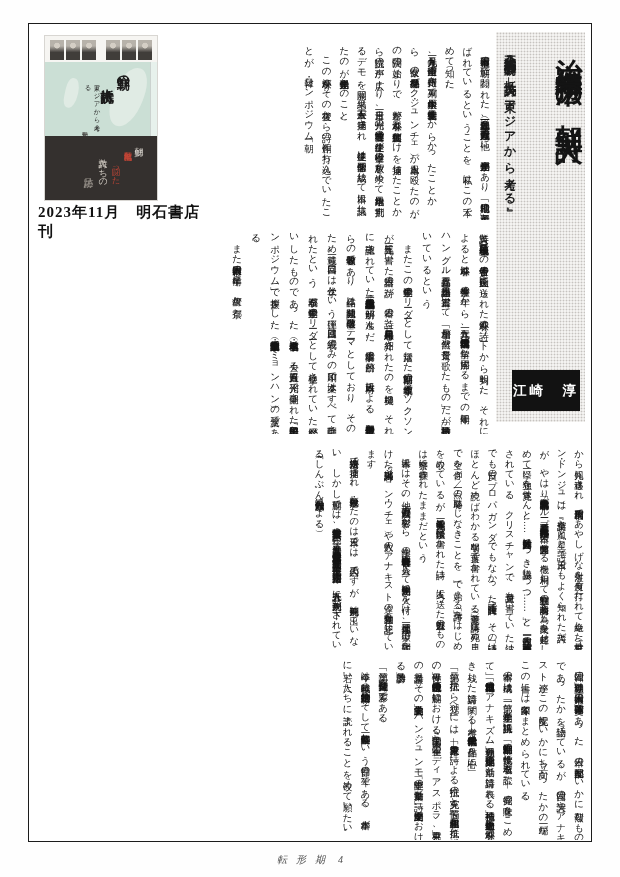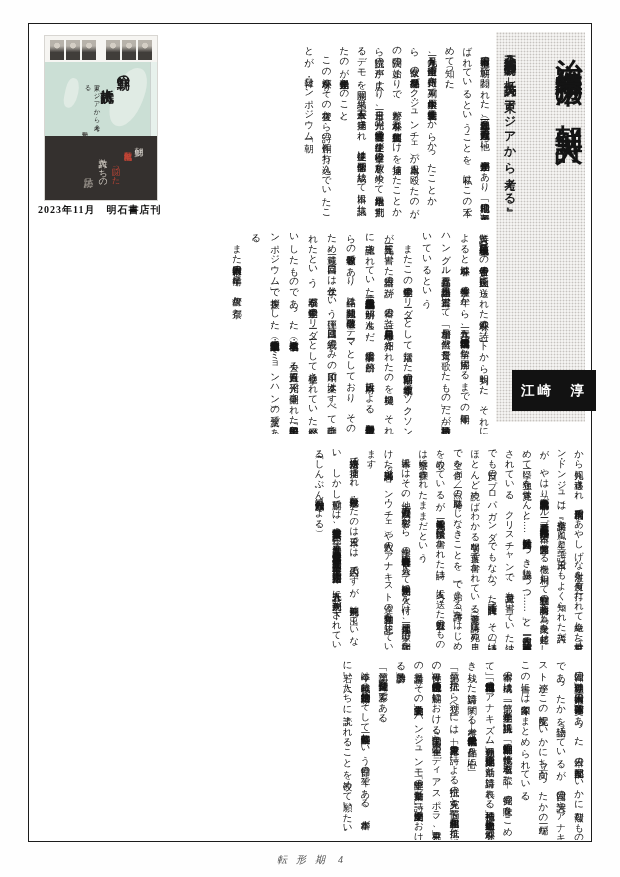--- a/index.html
+++ b/index.html
@@ -12,21 +12,21 @@
   .title-block{position:absolute;left:467px;top:8px;width:89px;height:390px;
       background-color:#f4f3f1;
       background-image:radial-gradient(circle,#c6c3bf 0.9px,transparent 1.05px);
       background-size:3px 3px;}
   .main-title{position:absolute;right:3px;top:5px;height:380px;
       writing-mode:vertical-rl;font-size:27px;font-weight:700;letter-spacing:5px;
       color:#141414;line-height:1;}
   .sub-title{position:absolute;left:7px;top:12px;height:345px;
       writing-mode:vertical-rl;font-size:12px;font-weight:600;letter-spacing:1.5px;
       color:#1a1a1a;line-height:1.1;}
-  .reviewer-box{position:absolute;left:16px;bottom:11px;width:84px;height:41px;
+  .reviewer-box{position:absolute;left:16px;bottom:11px;width:68px;height:41px;
       background:#121212;color:#fff;display:flex;align-items:center;justify-content:center;
       font-size:13.5px;letter-spacing:3px;font-weight:600;}
 
   
   .book-cover{position:absolute;left:16px;top:12px;width:112px;height:164px;
       box-shadow:0 0 0 1px #d8d6d2;background:#fbfaf8;}
   .photo-strip{height:26px;background:#f6f5f2;display:flex;align-items:center;
       padding:3px 5px 2px 5px;box-sizing:border-box;gap:2px;}
   .photo{width:14px;height:20px;flex:0 0 auto;
       background:radial-gradient(circle at 50% 28%,#d4cec5 2.6px,transparent 3.2px),
@@ -49,21 +49,21 @@
   .cover-band{position:relative;height:64px;background:#34302e;overflow:hidden;}
   .band-t{position:absolute;writing-mode:vertical-rl;line-height:1;}
   .band-t1{right:14px;top:4px;font-size:9px;color:#d9d4cd;letter-spacing:1px;}
   .band-t2{right:26px;top:10px;font-size:8px;color:#c24536;}
   .band-t3{right:38px;top:26px;font-size:8px;color:#c24536;}
   .band-t4{right:50px;top:16px;font-size:9px;color:#cfc9c1;}
   .band-t5{right:64px;top:34px;font-size:10px;color:#97918a;}
   .band-pub{left:4px;bottom:3px;font-size:5.5px;color:#8d8781;}
 
   .caption{position:absolute;left:9px;top:179px;width:170px;
-      font-size:10px;font-weight:700;letter-spacing:1px;color:#111;}
+      font-size:15px;font-weight:700;letter-spacing:1px;color:#111;}
 
   
   .dan{position:absolute;writing-mode:vertical-rl;overflow:hidden;
       font-size:9.5px;line-height:18px;color:#141414;}
   .dan p{margin:0;}
   .dan p.indent{text-indent:1em;}
   .dan-1{left:134px;top:16px;width:330px;height:180px;line-height:17.6px;}
   .dan-2{left:4px;top:203px;width:460px;height:207px;line-height:19px;}
   .dan-3{left:4px;top:419px;width:554px;height:207px;line-height:17.3px;font-size:9.3px;letter-spacing:-0.2px;}
   .dan-4{left:4px;top:631px;width:554px;height:185px;line-height:17.8px;}

